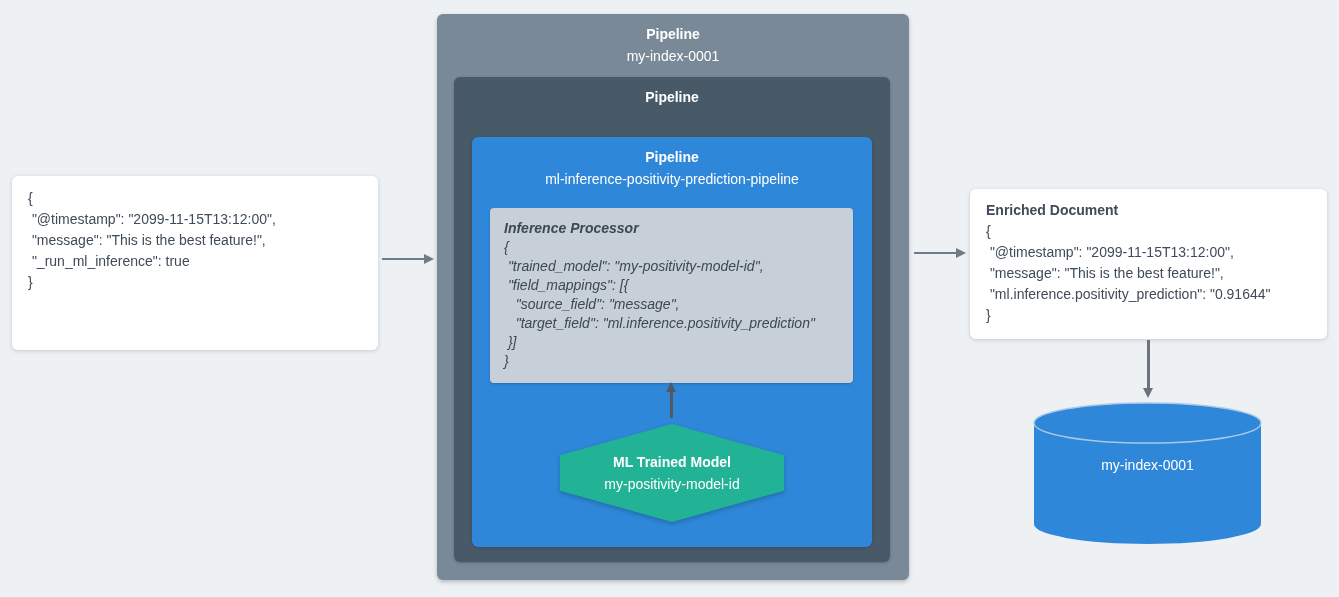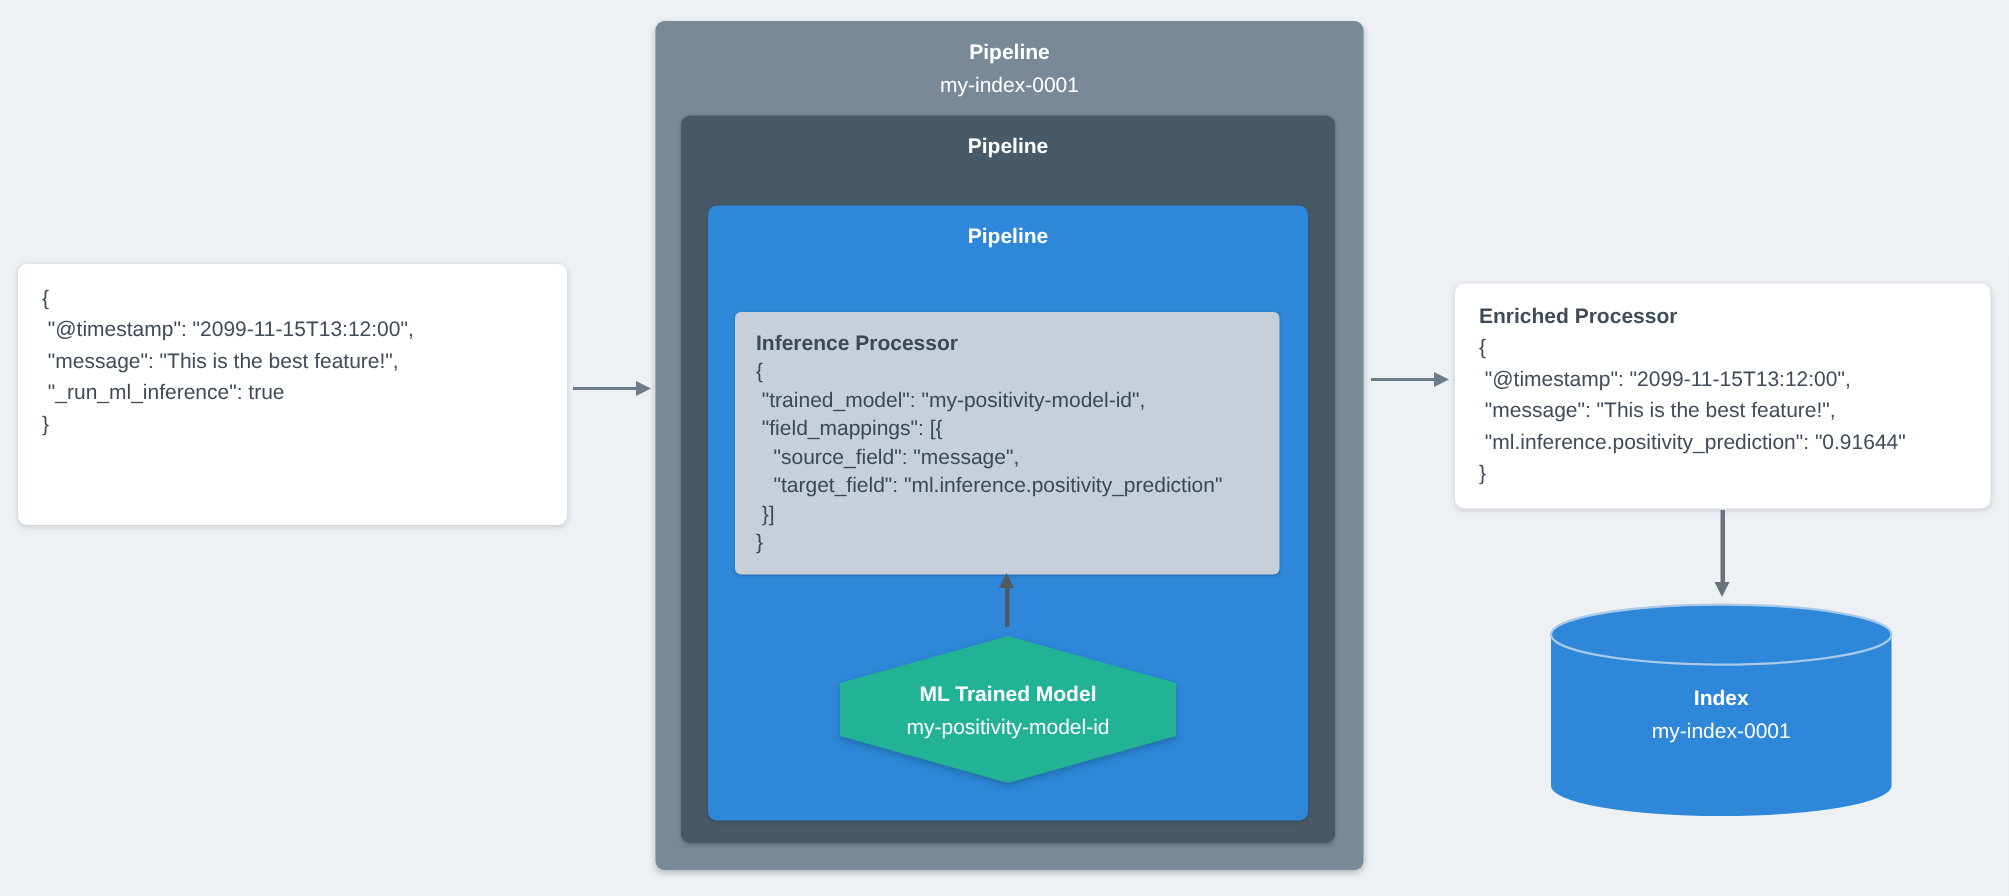--- a/index.html
+++ b/index.html
@@ -32,20 +32,21 @@
 
   .box-header { padding-top:9px; text-align:center; color:#ffffff; font-size:14px; line-height:22px; }
   .box-header .box-title { font-weight:bold; }
 
   
   #processor-card {
     position:absolute; left:18px; top:71px; width:363px; height:175px;
     background:#c7cfd8; border-radius:4px; padding:11px 14px;
     font-size:14px; line-height:19px; color:#3c4854;
     box-shadow:0 1px 2px rgba(20,40,70,.25);
+    font-style:italic;
   }
   #processor-card .card-title { font-weight:bold; }
 
   
   #hexagon-wrap { position:absolute; left:88px; top:287px; width:224px; height:98px; filter:drop-shadow(0 2px 2px rgba(0,30,30,.25)); }
   #hexagon {
     width:100%; height:100%; background:#22b295;
     clip-path:polygon(50% 0%, 100% 32%, 100% 68%, 50% 100%, 0% 68%, 0% 32%);
     display:flex; flex-direction:column; justify-content:center; align-items:center;
     color:#ffffff; font-size:14px; line-height:22px; text-align:right;
@@ -101,20 +102,21 @@
     </div>
 
     <div class="pipe-box" id="mid-box">
       <div class="box-header">
         <div class="box-title">Pipeline</div>
       </div>
 
       <div class="pipe-box" id="blue-box">
         <div class="box-header">
           <div class="box-title">Pipeline</div>
+          <div class="box-subtitle">ml-inference-positivity-prediction-pipeline</div>
         </div>
 
         <div id="processor-card">
           <div class="card-title">Inference Processor</div>
           <div class="code-line">{</div>
           <div class="code-line"> "trained_model": "my-positivity-model-id",</div>
           <div class="code-line"> "field_mappings": [{</div>
           <div class="code-line">   "source_field": "message",</div>
           <div class="code-line">   "target_field": "ml.inference.positivity_prediction"</div>
           <div class="code-line"> }]</div>
@@ -129,34 +131,33 @@
             <div class="node-subtitle">my-positivity-model-id</div>
           </div>
         </div>
       </div>
     </div>
   </div>
 
   <div class="harrow" style="left:914px; top:252px; width:43px;"></div>
 
   <div class="doc-card" id="enriched-card">
-    <div class="card-title">Enriched Processor</div>
+    <div class="card-title">Enriched Document</div>
     <div class="code-line">{</div>
     <div class="code-line"> "@timestamp": "2099-11-15T13:12:00",</div>
     <div class="code-line"> "message": "This is the best feature!",</div>
     <div class="code-line"> "ml.inference.positivity_prediction": "0.91644"</div>
     <div class="code-line">}</div>
   </div>
 
   <div class="varrow" id="arrow-enriched-down"></div>
 
   <div id="cylinder">
     <svg width="229" height="143" viewBox="0 0 229 143" aria-hidden="true">
       <path d="M1,21 L1,122 A113.5,20 0 0 0 228,122 L228,21 Z" fill="#2e87d8"></path>
       <ellipse cx="114.5" cy="21" rx="113.5" ry="20" fill="#2e87d8" stroke="#a9c9e9" stroke-width="1.5"></ellipse>
     </svg>
     <div class="cyl-label">
-      <div class="node-title">Index</div>
       <div class="node-subtitle">my-index-0001</div>
     </div>
   </div>
 
 </div>
 
 </body></html>

